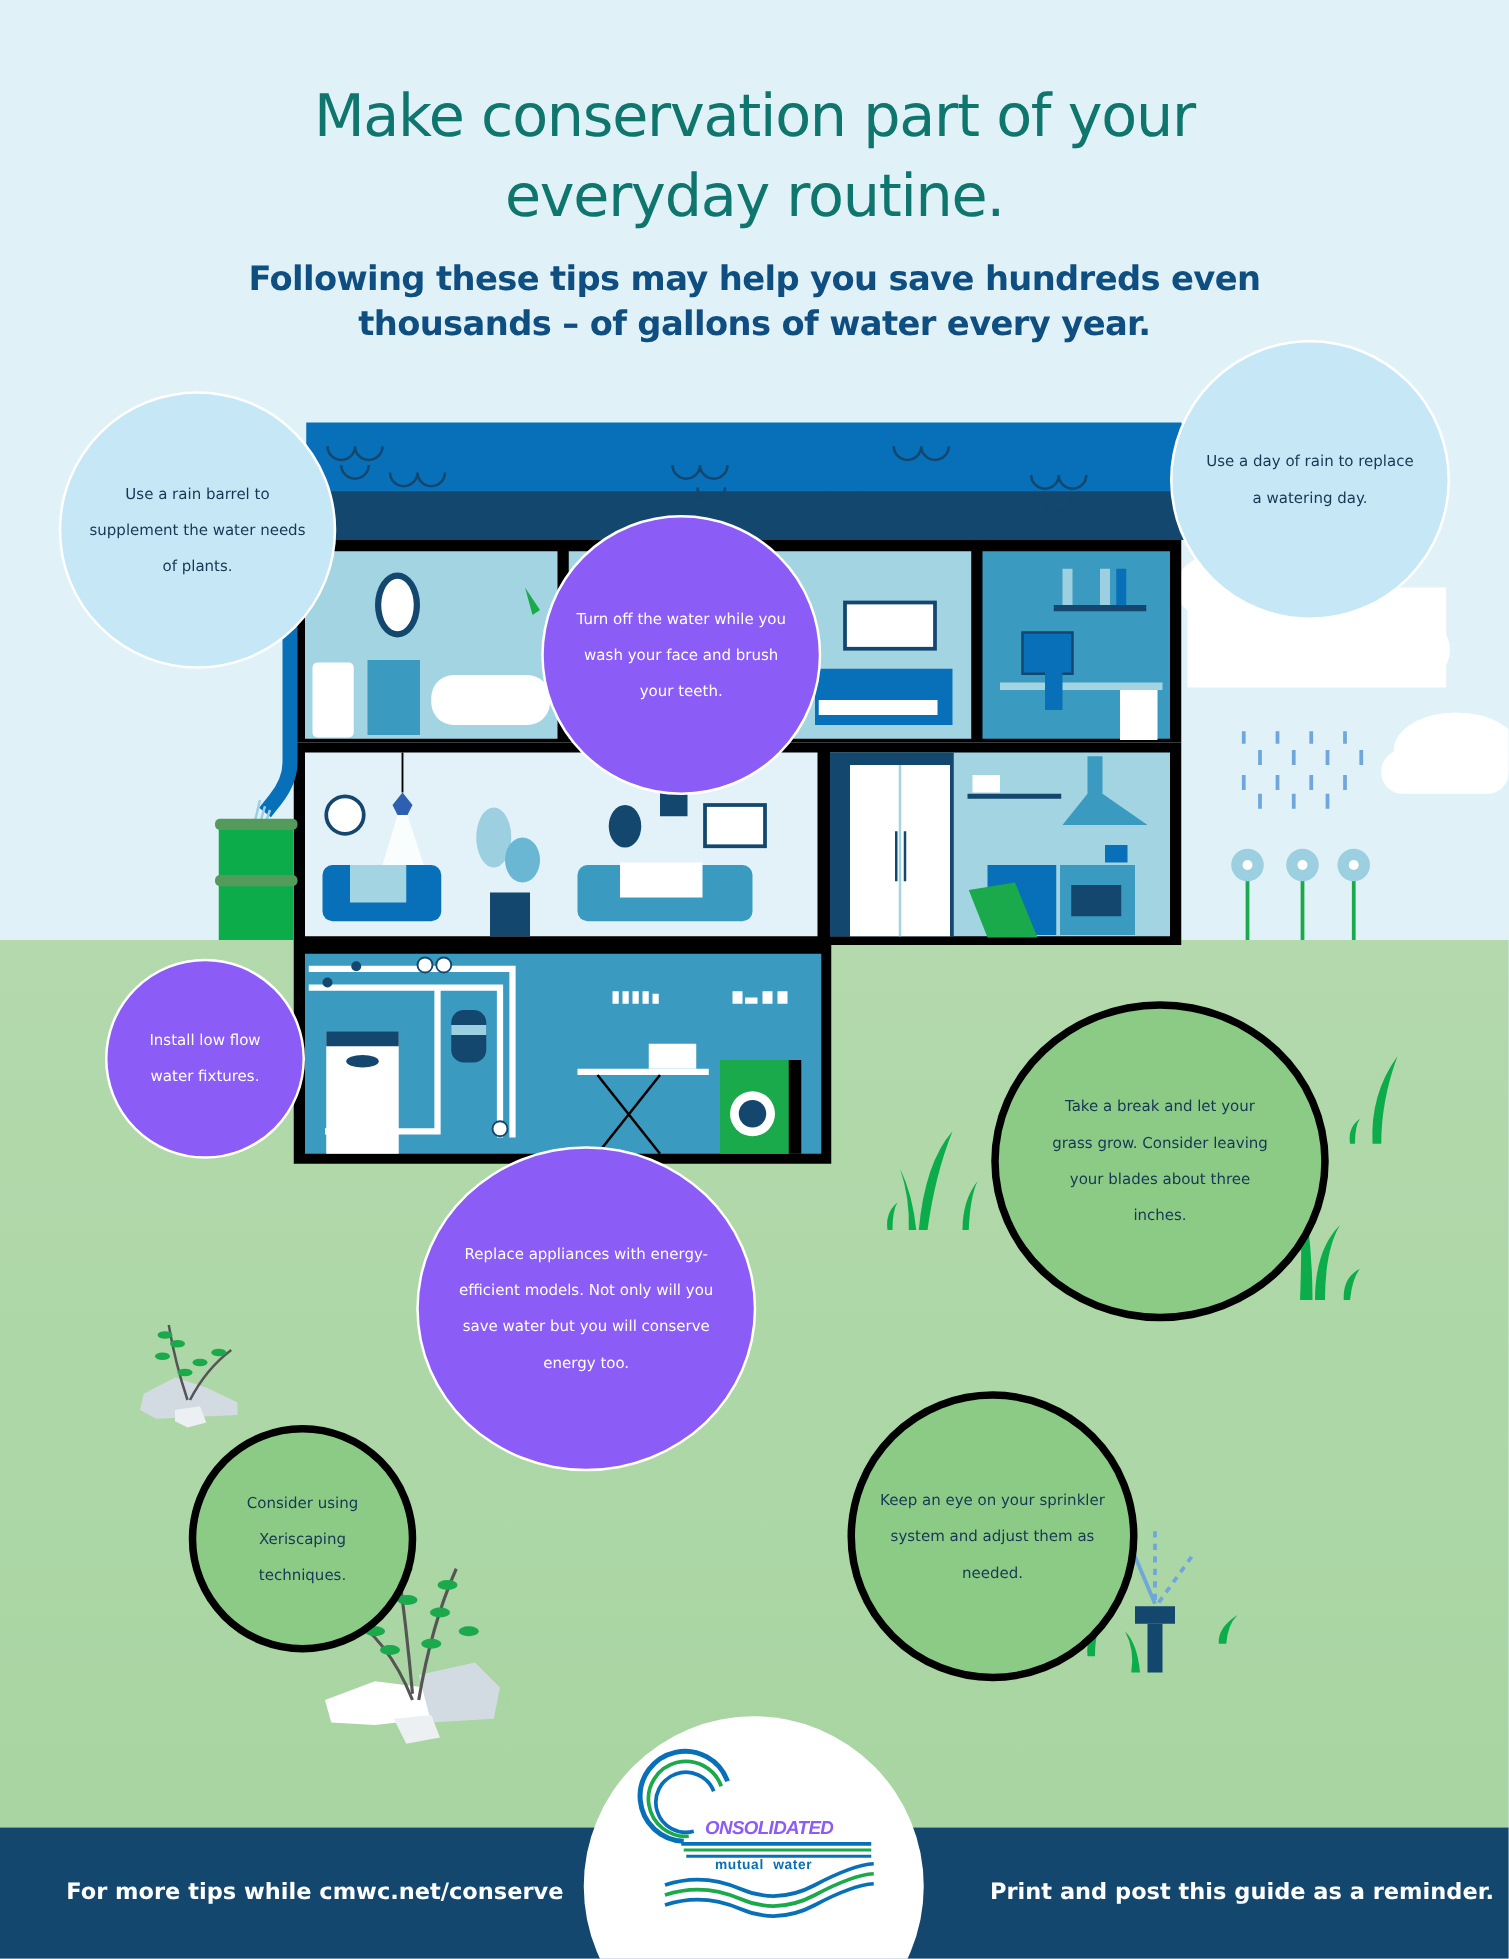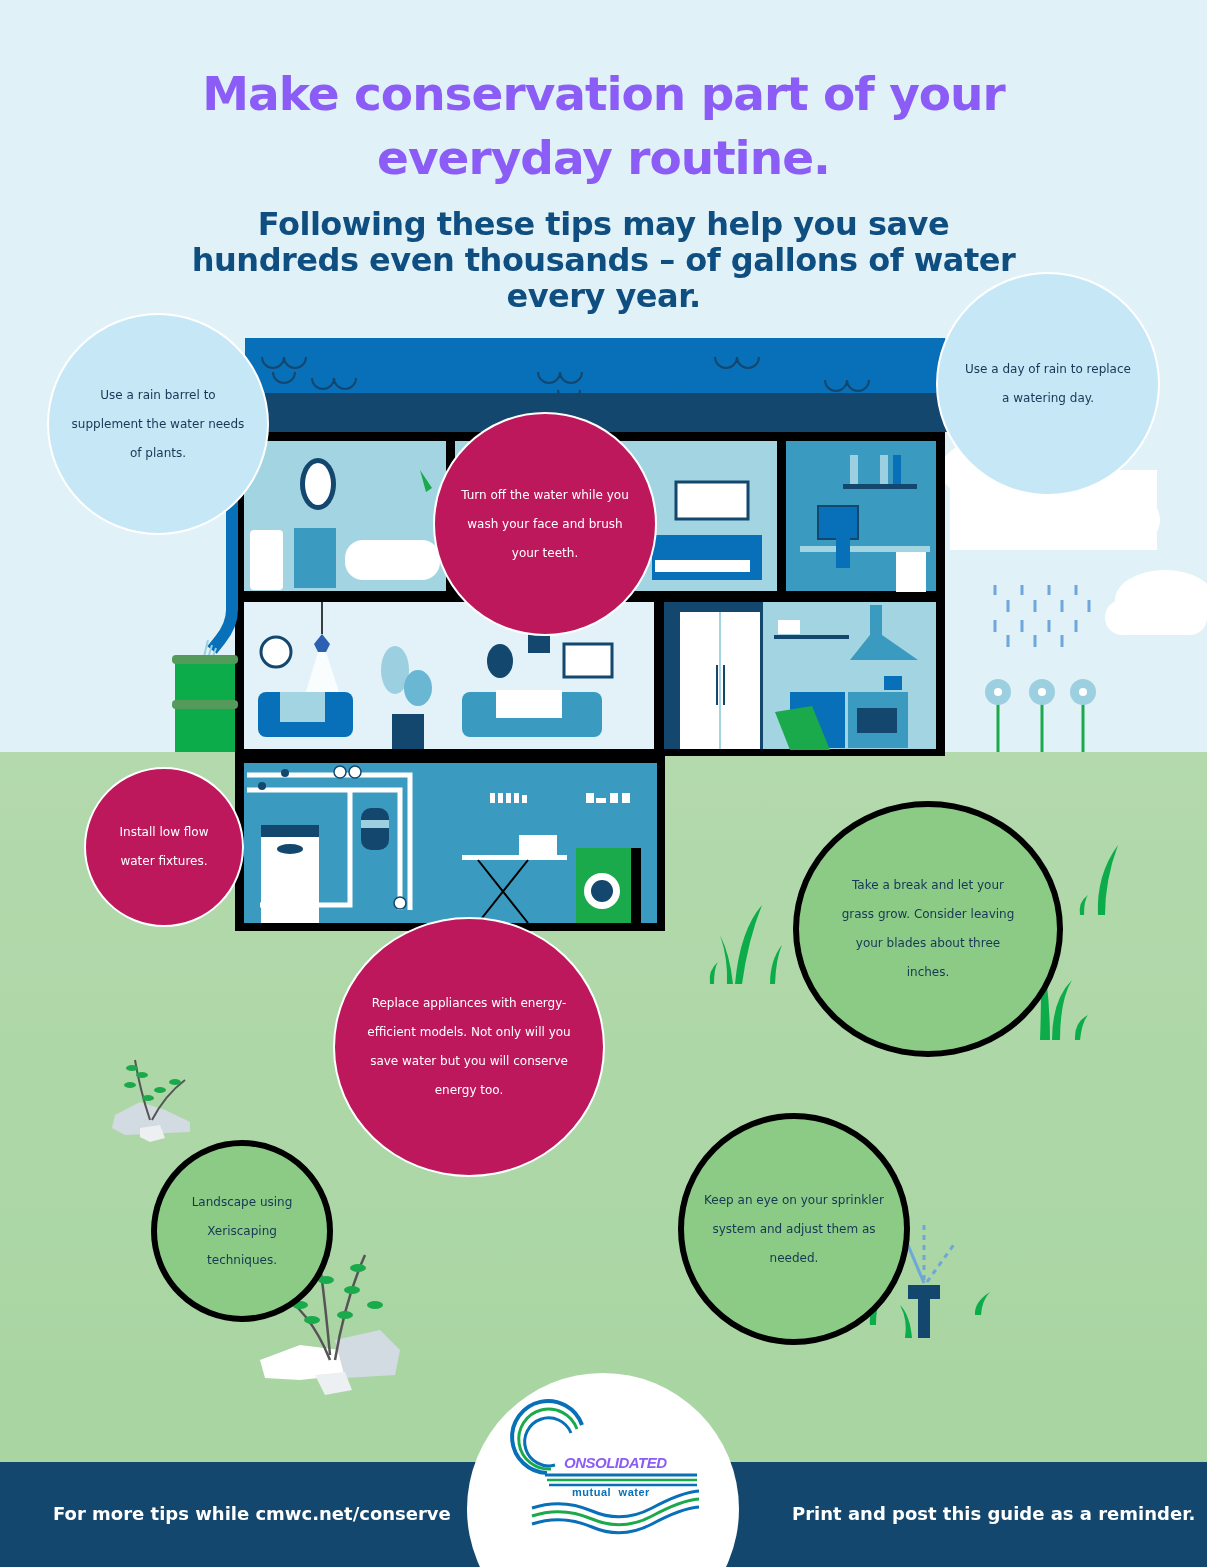--- a/index.html
+++ b/index.html
@@ -1,24 +1,24 @@
 <!DOCTYPE html>
 <html><head>
 <meta charset="utf-8">
 <style>
   html, body { margin:0; padding:0; }
   body { width:1207px; height:1567px; position:relative; overflow:hidden; font-family:"DejaVu Sans", sans-serif; background:#e0f1f7; }
   .sky { position:absolute; left:0; top:0; width:1207px; height:752px; background:#e0f1f7; }
   .ground { position:absolute; left:0; top:752px; width:1207px; height:710px; background:linear-gradient(#b3d9ac,#a8d5a2); }
   .footer { position:absolute; left:0; top:1462px; width:1207px; height:105px; background:#13476e; }
-  .title { position:absolute; left:140px; top:62px; width:927px; text-align:center; font-family:"DejaVu Sans", sans-serif; font-weight:bold; color:#8b5cf6; font-size:47px; line-height:64px; letter-spacing:-1px; margin:0; }
-  .subtitle { position:absolute; left:180px; top:206px; width:847px; text-align:center; font-weight:bold; color:#0f4e80; font-size:32px; line-height:36px; letter-spacing:-0.5px; margin:0; }
+  .title { position:absolute; left:140px; top:62px; width:927px; text-align:center; font-family:"DejaVu Sans", sans-serif; font-weight:normal; color:#0f766e; font-size:47px; line-height:64px; letter-spacing:-1px; margin:0; }
+  .subtitle { position:absolute; left:180px; top:206px; width:847px; text-align:center; font-weight:bold; color:#0f4e80; font-size:27px; line-height:36px; letter-spacing:-0.5px; margin:0; }
   .bubble { position:absolute; border-radius:50%; display:flex; align-items:center; justify-content:center; text-align:center; font-size:12px; line-height:29px; box-sizing:border-box; padding:0 18px; }
   .bubble.light { background:#c6e7f5; color:#173755; border:2px solid #fff; }
-  .bubble.blue { background:#be185d; color:#fff; border:2px solid #fff; }
+  .bubble.blue { background:#8b5cf6; color:#fff; border:2px solid #fff; }
   .bubble.green { background:#8ccb86; color:#173755; border:6px solid #000000; }
   .bubble span { display:block; }
   .foot-text { position:absolute; top:1503px; color:#fff; font-size:18px; font-weight:bold; }
   .foot-text.right { font-weight:bold; }
   .logo-circle { position:absolute; left:467px; top:1373px; width:272px; height:272px; border-radius:50%; background:#fff; }
   svg { position:absolute; left:0; top:0; }
 </style>
 </head>
 <body>
 
@@ -265,21 +265,21 @@
 <div class="bubble blue" style="left:84px;top:767px;width:160px;height:160px;padding:0 20px;">
   <span>Install low flow water fixtures.</span>
 </div>
 <div class="bubble blue" style="left:333px;top:917px;width:272px;height:260px;padding:0 22px;">
   <span>Replace appliances with energy-efficient models. Not only will you save water but you will conserve energy too.</span>
 </div>
 <div class="bubble green" style="left:793px;top:801px;width:270px;height:256px;padding:0 40px;">
   <span>Take a break and let your grass grow. Consider leaving your blades about three inches.</span>
 </div>
 <div class="bubble green" style="left:151px;top:1140px;width:182px;height:182px;">
-  <span>Landscape using Xeriscaping techniques.</span>
+  <span>Consider using Xeriscaping techniques.</span>
 </div>
 <div class="bubble green" style="left:678px;top:1113px;width:232px;height:232px;padding:0 20px;">
   <span>Keep an eye on your sprinkler system and adjust them as needed.</span>
 </div>
 
 <div class="footer"></div>
 <div class="logo-circle">
   <svg width="272" height="272" viewBox="0 0 272 272">
     <path d="M115,52 A36,36 0 1 0 80,100" fill="none" stroke="#0870b8" stroke-width="4"></path>
     <path d="M110,56 A30,30 0 1 0 84,96" fill="none" stroke="#1aaa4b" stroke-width="3"></path>

